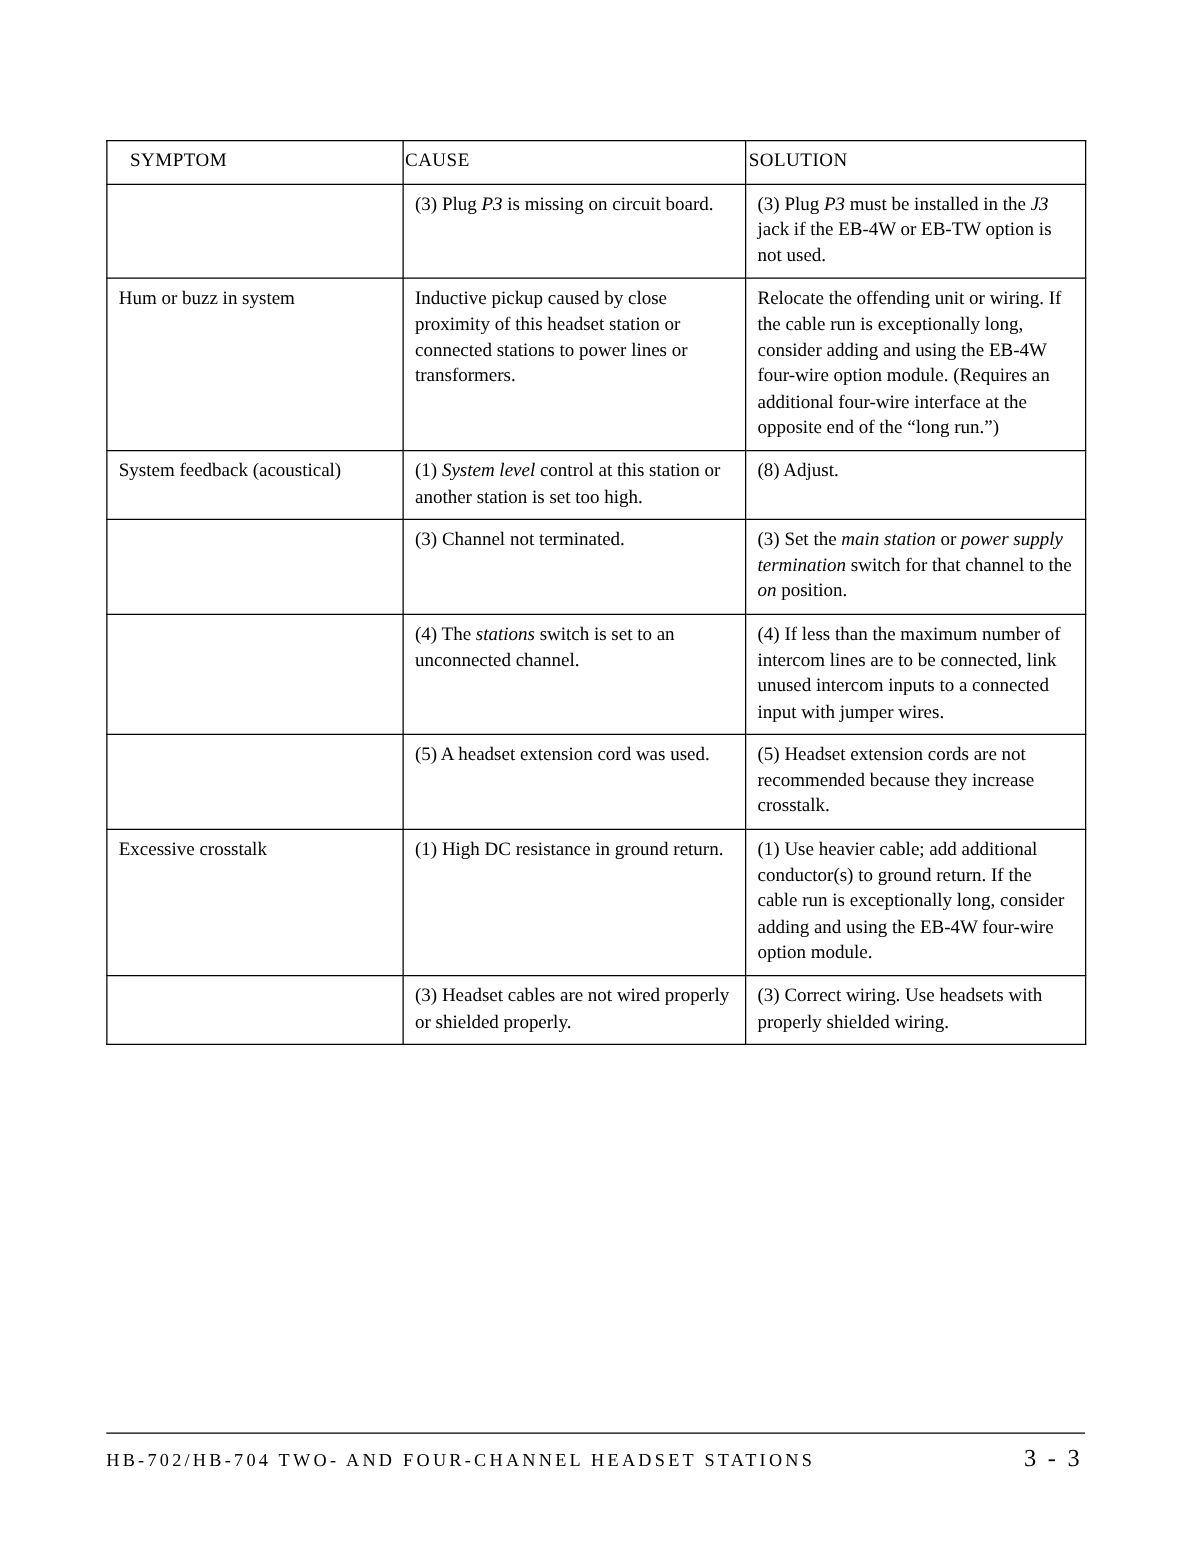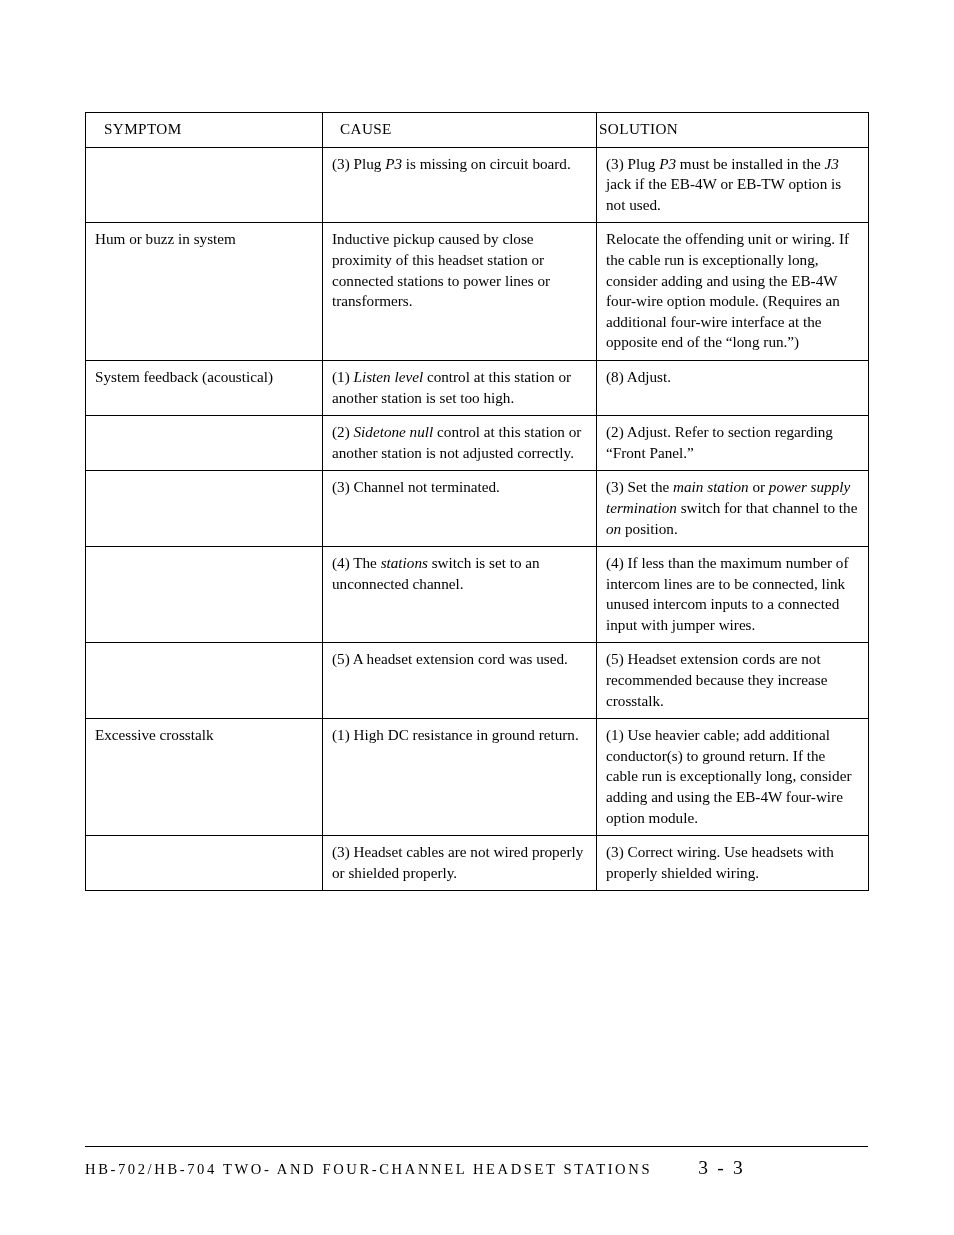--- a/index.html
+++ b/index.html
@@ -52,42 +52,42 @@
 
   thead th {
     font-weight: bold;
     font-size: 14.4px;
     letter-spacing: 0.4px;
     padding-top: 6px;
     padding-bottom: 7px;
     height: 18px;
   }
   thead th.h-symptom { padding-left: 18px; }
-  thead th.h-cause   { padding-left: 17px; }
+  thead th.h-cause   { padding-left: 1px; }
   thead th.h-solution{ padding-left: 2px; }
 
   td i, th i { font-style: italic; }
 
   
   .footer-rule {
     position: absolute;
     left: 85px;
     top: 1146px;
     width: 783px;
     height: 0;
     border-top: 1.6px solid #000000;
   }
   .footer-row {
     position: absolute;
     left: 85px;
     top: 1157px;
     width: 783px;
     display: flex;
     align-items: baseline;
-    justify-content: flex-start;
+    justify-content: space-between;
   }
   .footer-title {
     font-size: 14.6px;
     letter-spacing: 2.6px;
     white-space: nowrap;
     font-family: "Liberation Serif", "DejaVu Serif", serif;
   }
   .footer-page {
     font-size: 19.5px;
     letter-spacing: 2.2px;
@@ -122,27 +122,22 @@
             <td>(3) Plug <i>P3</i> is missing on circuit board.</td>
             <td>(3) Plug <i>P3</i> must be installed in the <i>J3</i> jack if the EB-4W or EB-TW option is not used.</td>
           </tr>
           <tr>
             <td>Hum or buzz in system</td>
             <td>Inductive pickup caused by close proximity of this headset station or connected stations to power lines or transformers.</td>
             <td>Relocate the offending unit or wiring. If the cable run is exceptionally long, consider adding and using the EB-4W four-wire option module. (Requires an additional four-wire interface at the opposite end of the “long run.”)</td>
           </tr>
           <tr>
             <td>System feedback (acoustical)</td>
-            <td>(1) <i>Listen level</i> control at this station or another station is set too high.</td>
+            <td>(1) <i>System level</i> control at this station or another station is set too high.</td>
             <td>(8) Adjust.</td>
-          </tr>
-          <tr>
-            <td>&nbsp;</td>
-            <td>(2) <i>Sidetone null</i> control at this station or another station is not adjusted correctly.</td>
-            <td>(2) Adjust. Refer to section regarding “Front Panel.”</td>
           </tr>
           <tr>
             <td>&nbsp;</td>
             <td>(3) Channel not terminated.</td>
             <td>(3) Set the <i>main station</i> or <i>power supply termination</i> switch for that channel to the <i>on</i> position.</td>
           </tr>
           <tr>
             <td>&nbsp;</td>
             <td>(4) The <i>stations</i> switch is set to an unconnected channel.</td>
             <td>(4) If less than the maximum number of intercom lines are to be connected, link unused intercom inputs to a connected input with jumper wires.</td>

